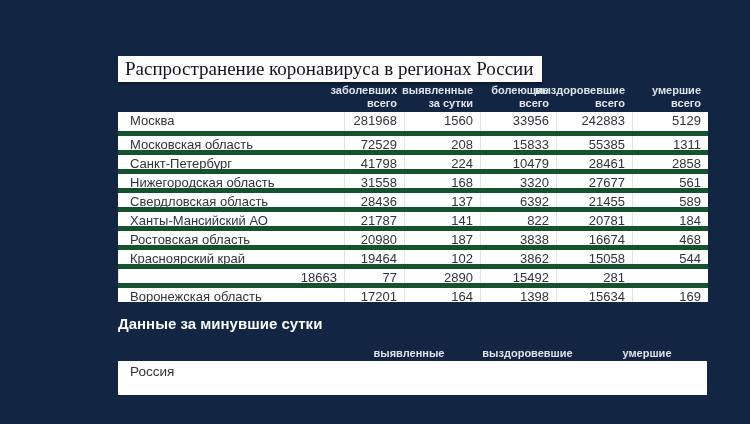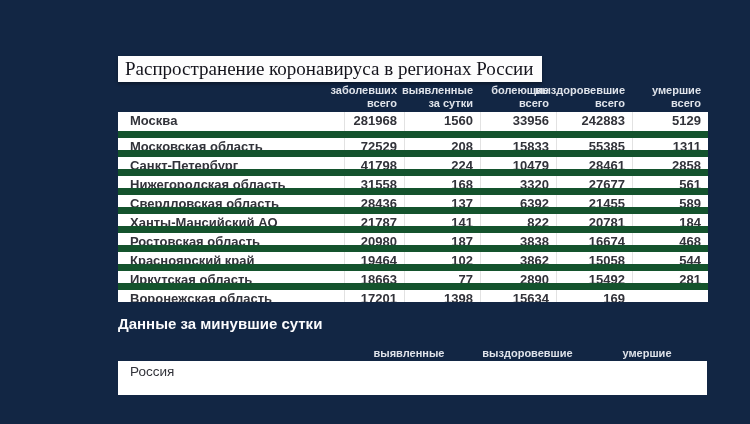--- a/index.html
+++ b/index.html
@@ -23,23 +23,23 @@
     white-space:nowrap;
   }
   .mt-h1{right:353px;} .mt-h2{right:277px;} .mt-h3{right:201px;text-align:right;}
   .mt-h4{right:125px;} .mt-h5{right:49px;}
   
   .main-table{
     position:absolute;left:118px;top:112px;width:590px;background:#fff;
   }
   .mt-row{
     display:grid;grid-template-columns:226px 60px 76px 76px 76px 76px;
-    height:19px;box-sizing:border-box;font-weight:bold;
+    height:19px;box-sizing:border-box;
   }
-  .mt-row + .mt-row{border-top:7px solid #14532d;}
+  .mt-row + .mt-row{border-top:5px solid #14532d;}
   .mt-cell{
     font-size:13px;line-height:18px;color:#32333a;overflow:hidden;
     white-space:nowrap;box-sizing:border-box;
   }
   .mt-name{padding-left:12px;}
   .mt-num{text-align:right;padding-right:7px;border-left:1px solid #e2e2e2;}
   
   .daily-title{
     position:absolute;left:118px;top:315px;
     font-size:15px;font-weight:bold;color:#fbfbfd;white-space:nowrap;
@@ -148,30 +148,30 @@
     </div>
     <div class="mt-row">
       <div class="mt-cell mt-name">Красноярский край</div>
       <div class="mt-cell mt-num">19464</div>
       <div class="mt-cell mt-num">102</div>
       <div class="mt-cell mt-num">3862</div>
       <div class="mt-cell mt-num">15058</div>
       <div class="mt-cell mt-num">544</div>
     </div>
     <div class="mt-row">
-      <div class="mt-cell mt-name">Иркутская область</div>
       <div class="mt-cell mt-num">18663</div>
       <div class="mt-cell mt-num">77</div>
       <div class="mt-cell mt-num">2890</div>
       <div class="mt-cell mt-num">15492</div>
       <div class="mt-cell mt-num">281</div>
     </div>
     <div class="mt-row">
       <div class="mt-cell mt-name">Воронежская область</div>
       <div class="mt-cell mt-num">17201</div>
+      <div class="mt-cell mt-num">164</div>
       <div class="mt-cell mt-num">1398</div>
       <div class="mt-cell mt-num">15634</div>
       <div class="mt-cell mt-num">169</div>
     </div>
   </div>
 
   <div class="daily-title">Данные за минувшие сутки</div>
 
   <div class="dt-header dt-h1">выявленные</div>
   <div class="dt-header dt-h2">выздоровевшие</div>

